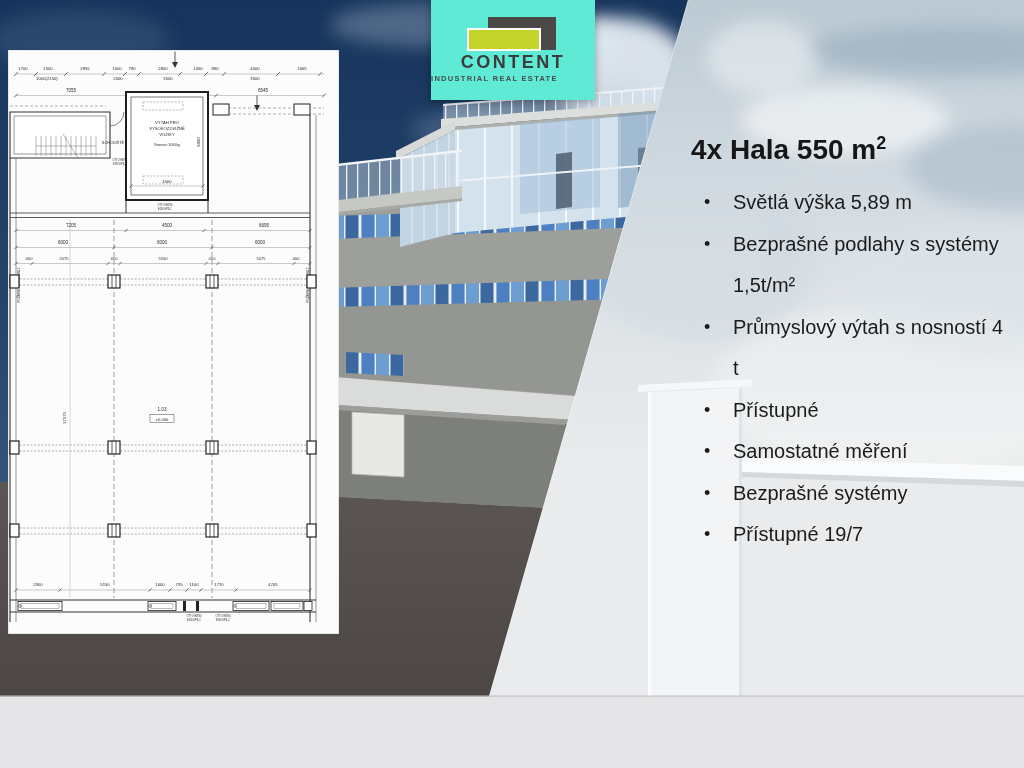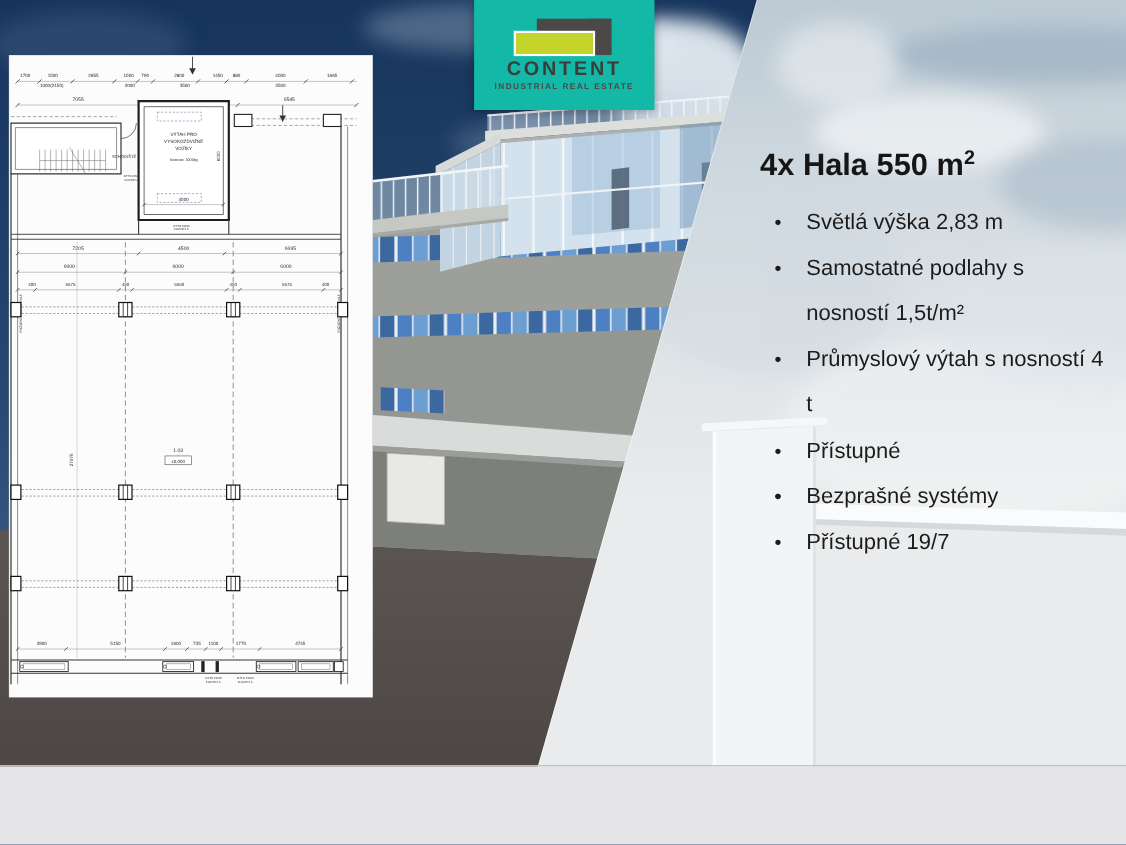--- a/index.html
+++ b/index.html
@@ -7,30 +7,30 @@
        font-family:"Liberation Sans", sans-serif;background:#1f3d63;}
   .abs{position:absolute;}
   #bg{left:0;top:0;}
   
   #plan{left:8px;top:50px;}
   #plan text{font-family:"Liberation Sans", sans-serif;fill:#2b2b30;}
   .f46{font-size:4.6px}.f42{font-size:4.2px}.f41{font-size:4.1px}
   .f38{font-size:3.8px}.f34{font-size:3.4px}.f30{font-size:3px}.f26{font-size:2.6px}
   .mid{text-anchor:middle}
   
-  .logo-card{left:431px;top:0;width:164px;height:100px;background:#14b8a6;
+  .logo-card{left:431px;top:0;width:164px;height:100px;background:#5eead4;
              box-shadow:0 2px 8px rgba(0,0,0,.35);}
   .logo-mark{position:absolute;left:0;top:0;width:164px;height:52px;}
   .lm-bar{position:absolute;left:57px;top:17px;width:65px;height:14px;background:#4a4947;}
   .lm-col{position:absolute;left:105px;top:17px;width:20px;height:33px;background:#4a4947;}
   .lm-lime{position:absolute;left:38px;top:30px;width:70px;height:19px;background:#c5d42a;
            outline:2px solid #ffffff;}
   .logo-brand{position:absolute;left:0;top:52px;width:164px;text-align:center;
               font-size:18px;font-weight:700;letter-spacing:2.5px;color:#3c3c3c;}
-  .logo-tagline{position:absolute;left:0;top:74px;width:164px;text-align:center;
+  .logo-tagline{position:absolute;left:0;top:74px;width:164px;text-align:left;
                 font-size:7.5px;font-weight:700;letter-spacing:1.3px;color:#4a4a4a;}
   
   .slide-title{left:691px;top:126px;width:300px;font-size:28px;line-height:34px;
                font-weight:700;color:#161616;}
   .slide-title sup{font-size:18px;}
   .bullet-list{left:700px;top:182px;width:306px;list-style:none;margin:0;padding:0;}
   .bullet-list li{position:relative;padding-left:33px;line-height:41.5px;
                   font-size:20px;color:#1b1b1b;}
   .bullet-list .dot{position:absolute;left:4px;top:0;font-size:18px;color:#1b1b1b;}
 </style>
@@ -310,20 +310,20 @@
     <div class="lm-lime"></div>
   </div>
   <div class="logo-brand">CONTENT</div>
   <div class="logo-tagline">INDUSTRIAL REAL ESTATE</div>
 </div>
 
 <div class="abs slide-title">
   <span>4x Hala 550 m</span><sup>2</sup>
 </div>
 <ul class="abs bullet-list">
-  <li><span class="dot">•</span><span>Světlá výška 2,83 m</span></li>
-  <li><span class="dot">•</span><span>Samostatné podlahy s nosností 1,5t/m²</span></li>
+  <li><span class="dot">•</span><span>Světlá výška 5,89 m</span></li>
+  <li><span class="dot">•</span><span>Bezprašné podlahy s systémy 1,5t/m²</span></li>
   <li><span class="dot">•</span><span>Průmyslový výtah s nosností 4 t</span></li>
   <li><span class="dot">•</span><span>Přístupné</span></li>
-  <li><span class="dot">•</span></li>
+  <li><span class="dot">•</span><span>Samostatné měření</span></li>
   <li><span class="dot">•</span><span>Bezprašné systémy</span></li>
   <li><span class="dot">•</span><span>Přístupné 19/7</span></li>
 </ul>
 
 </body></html>

